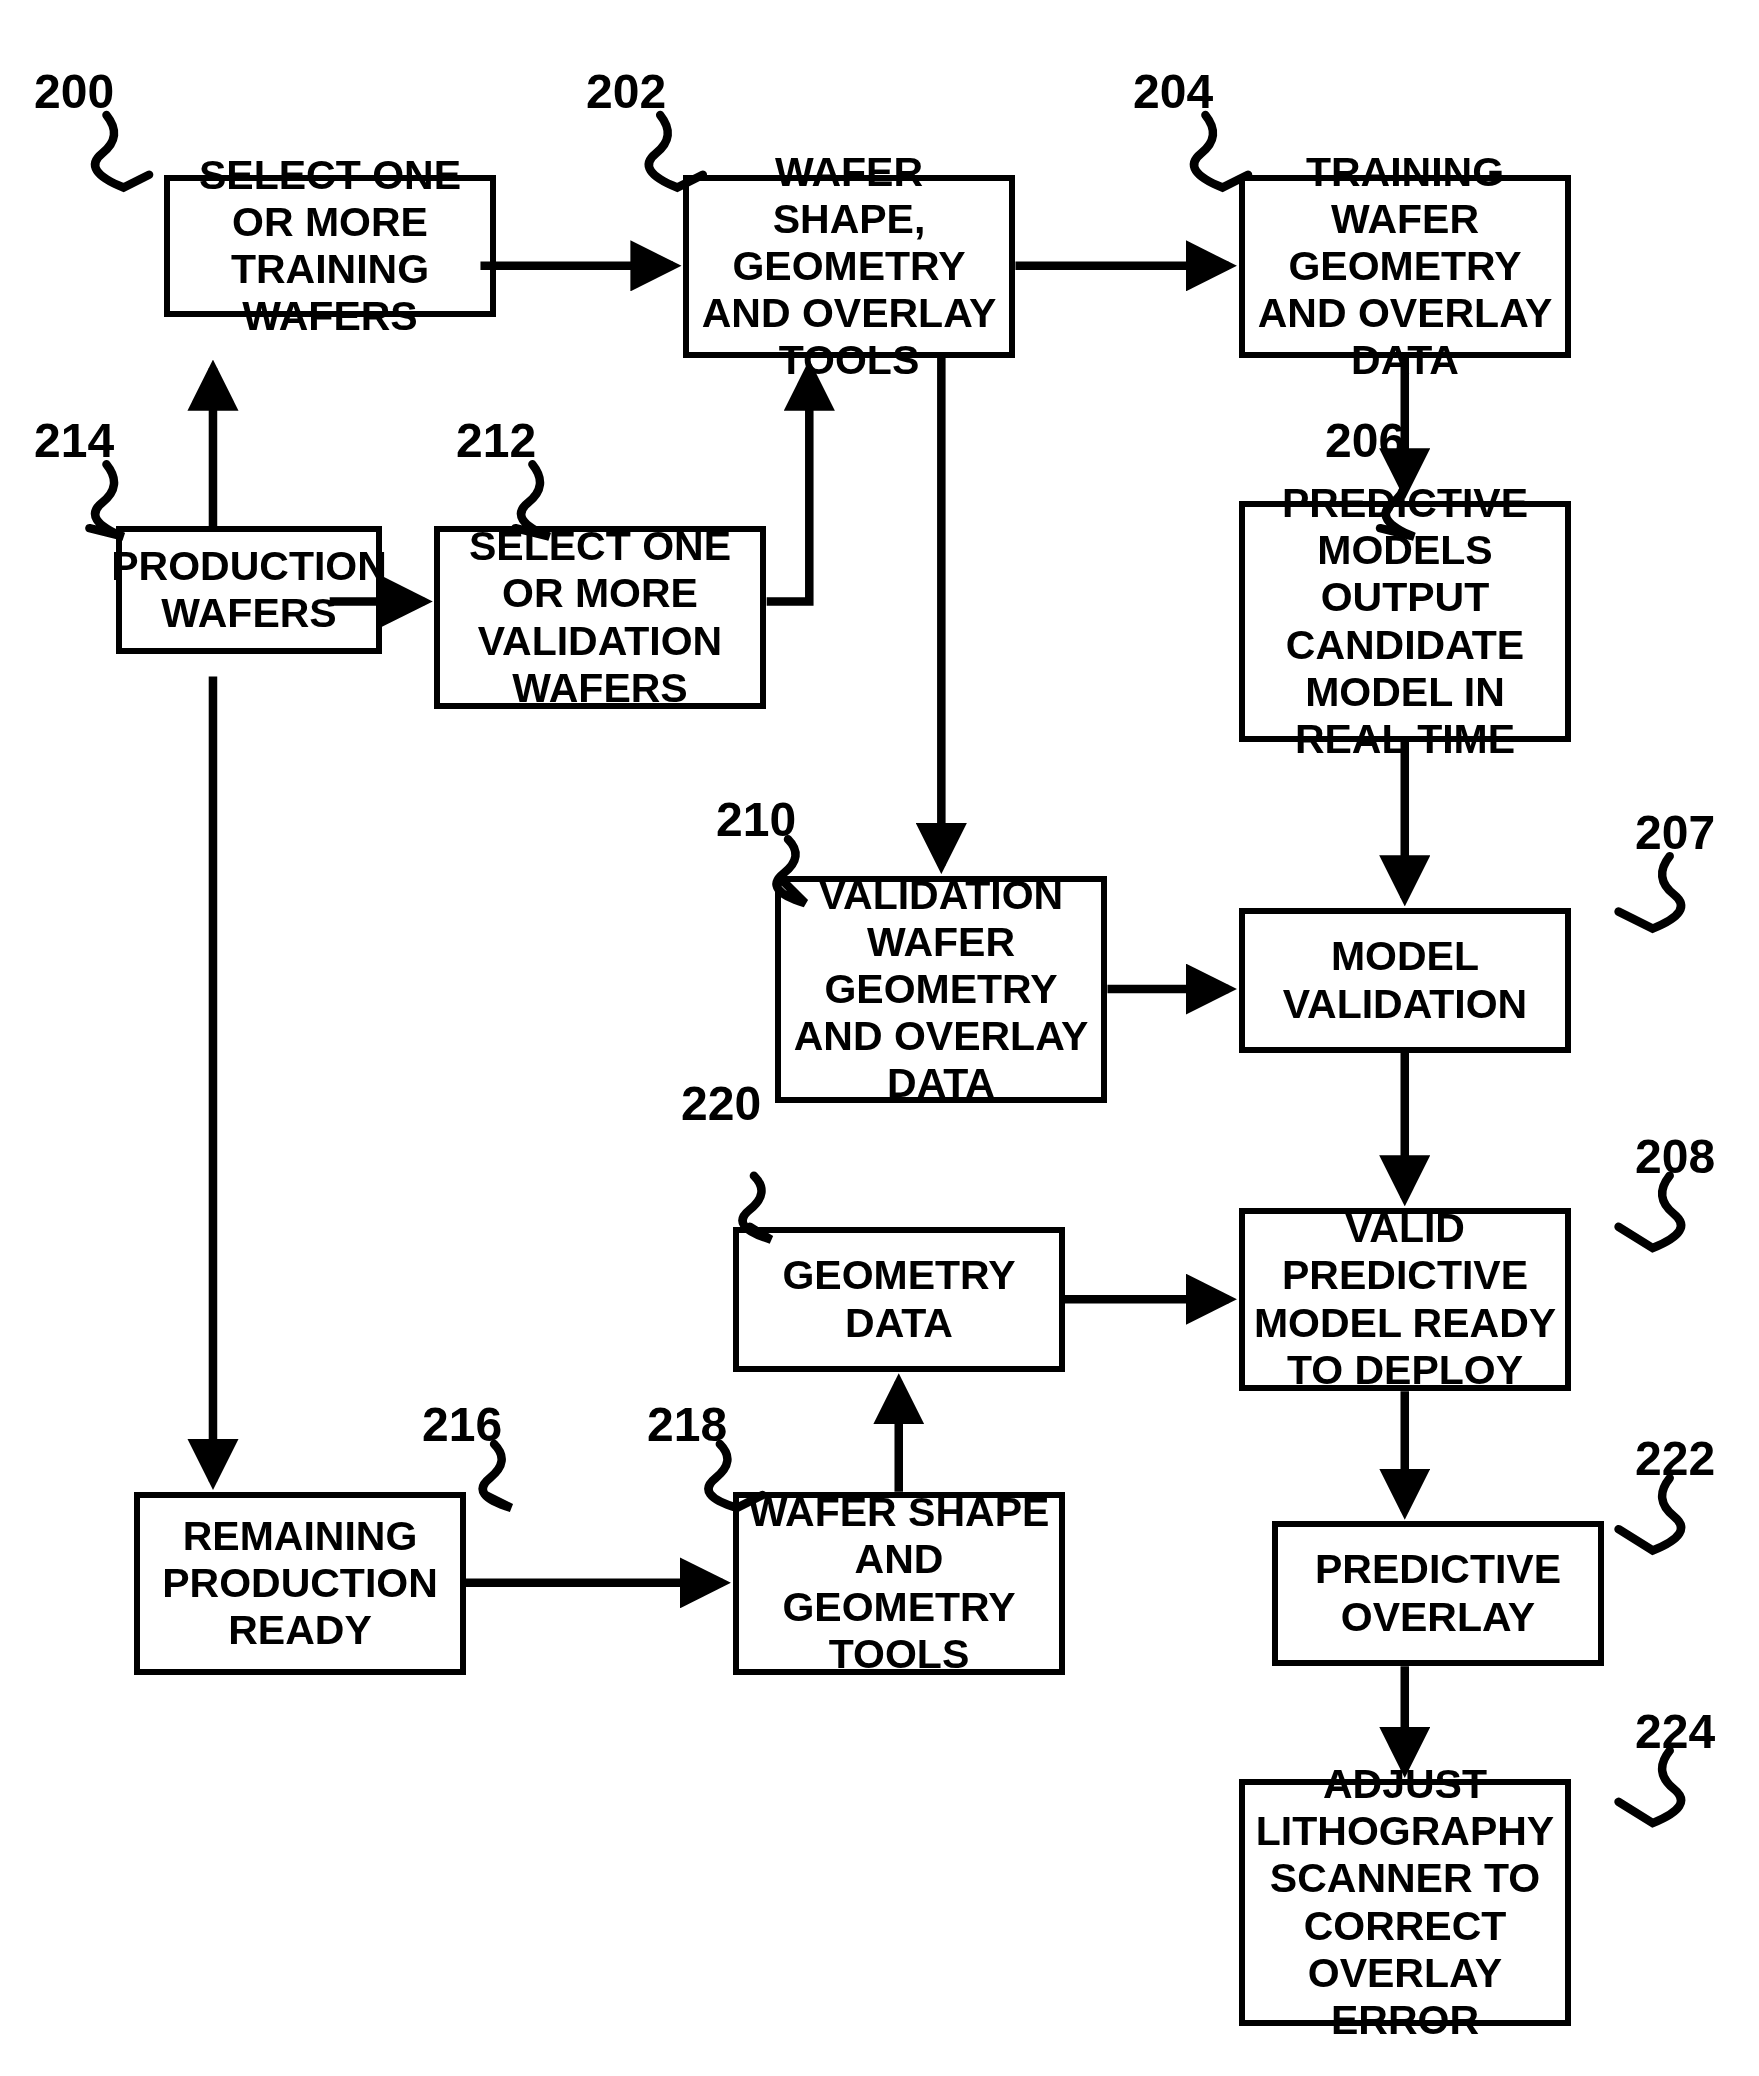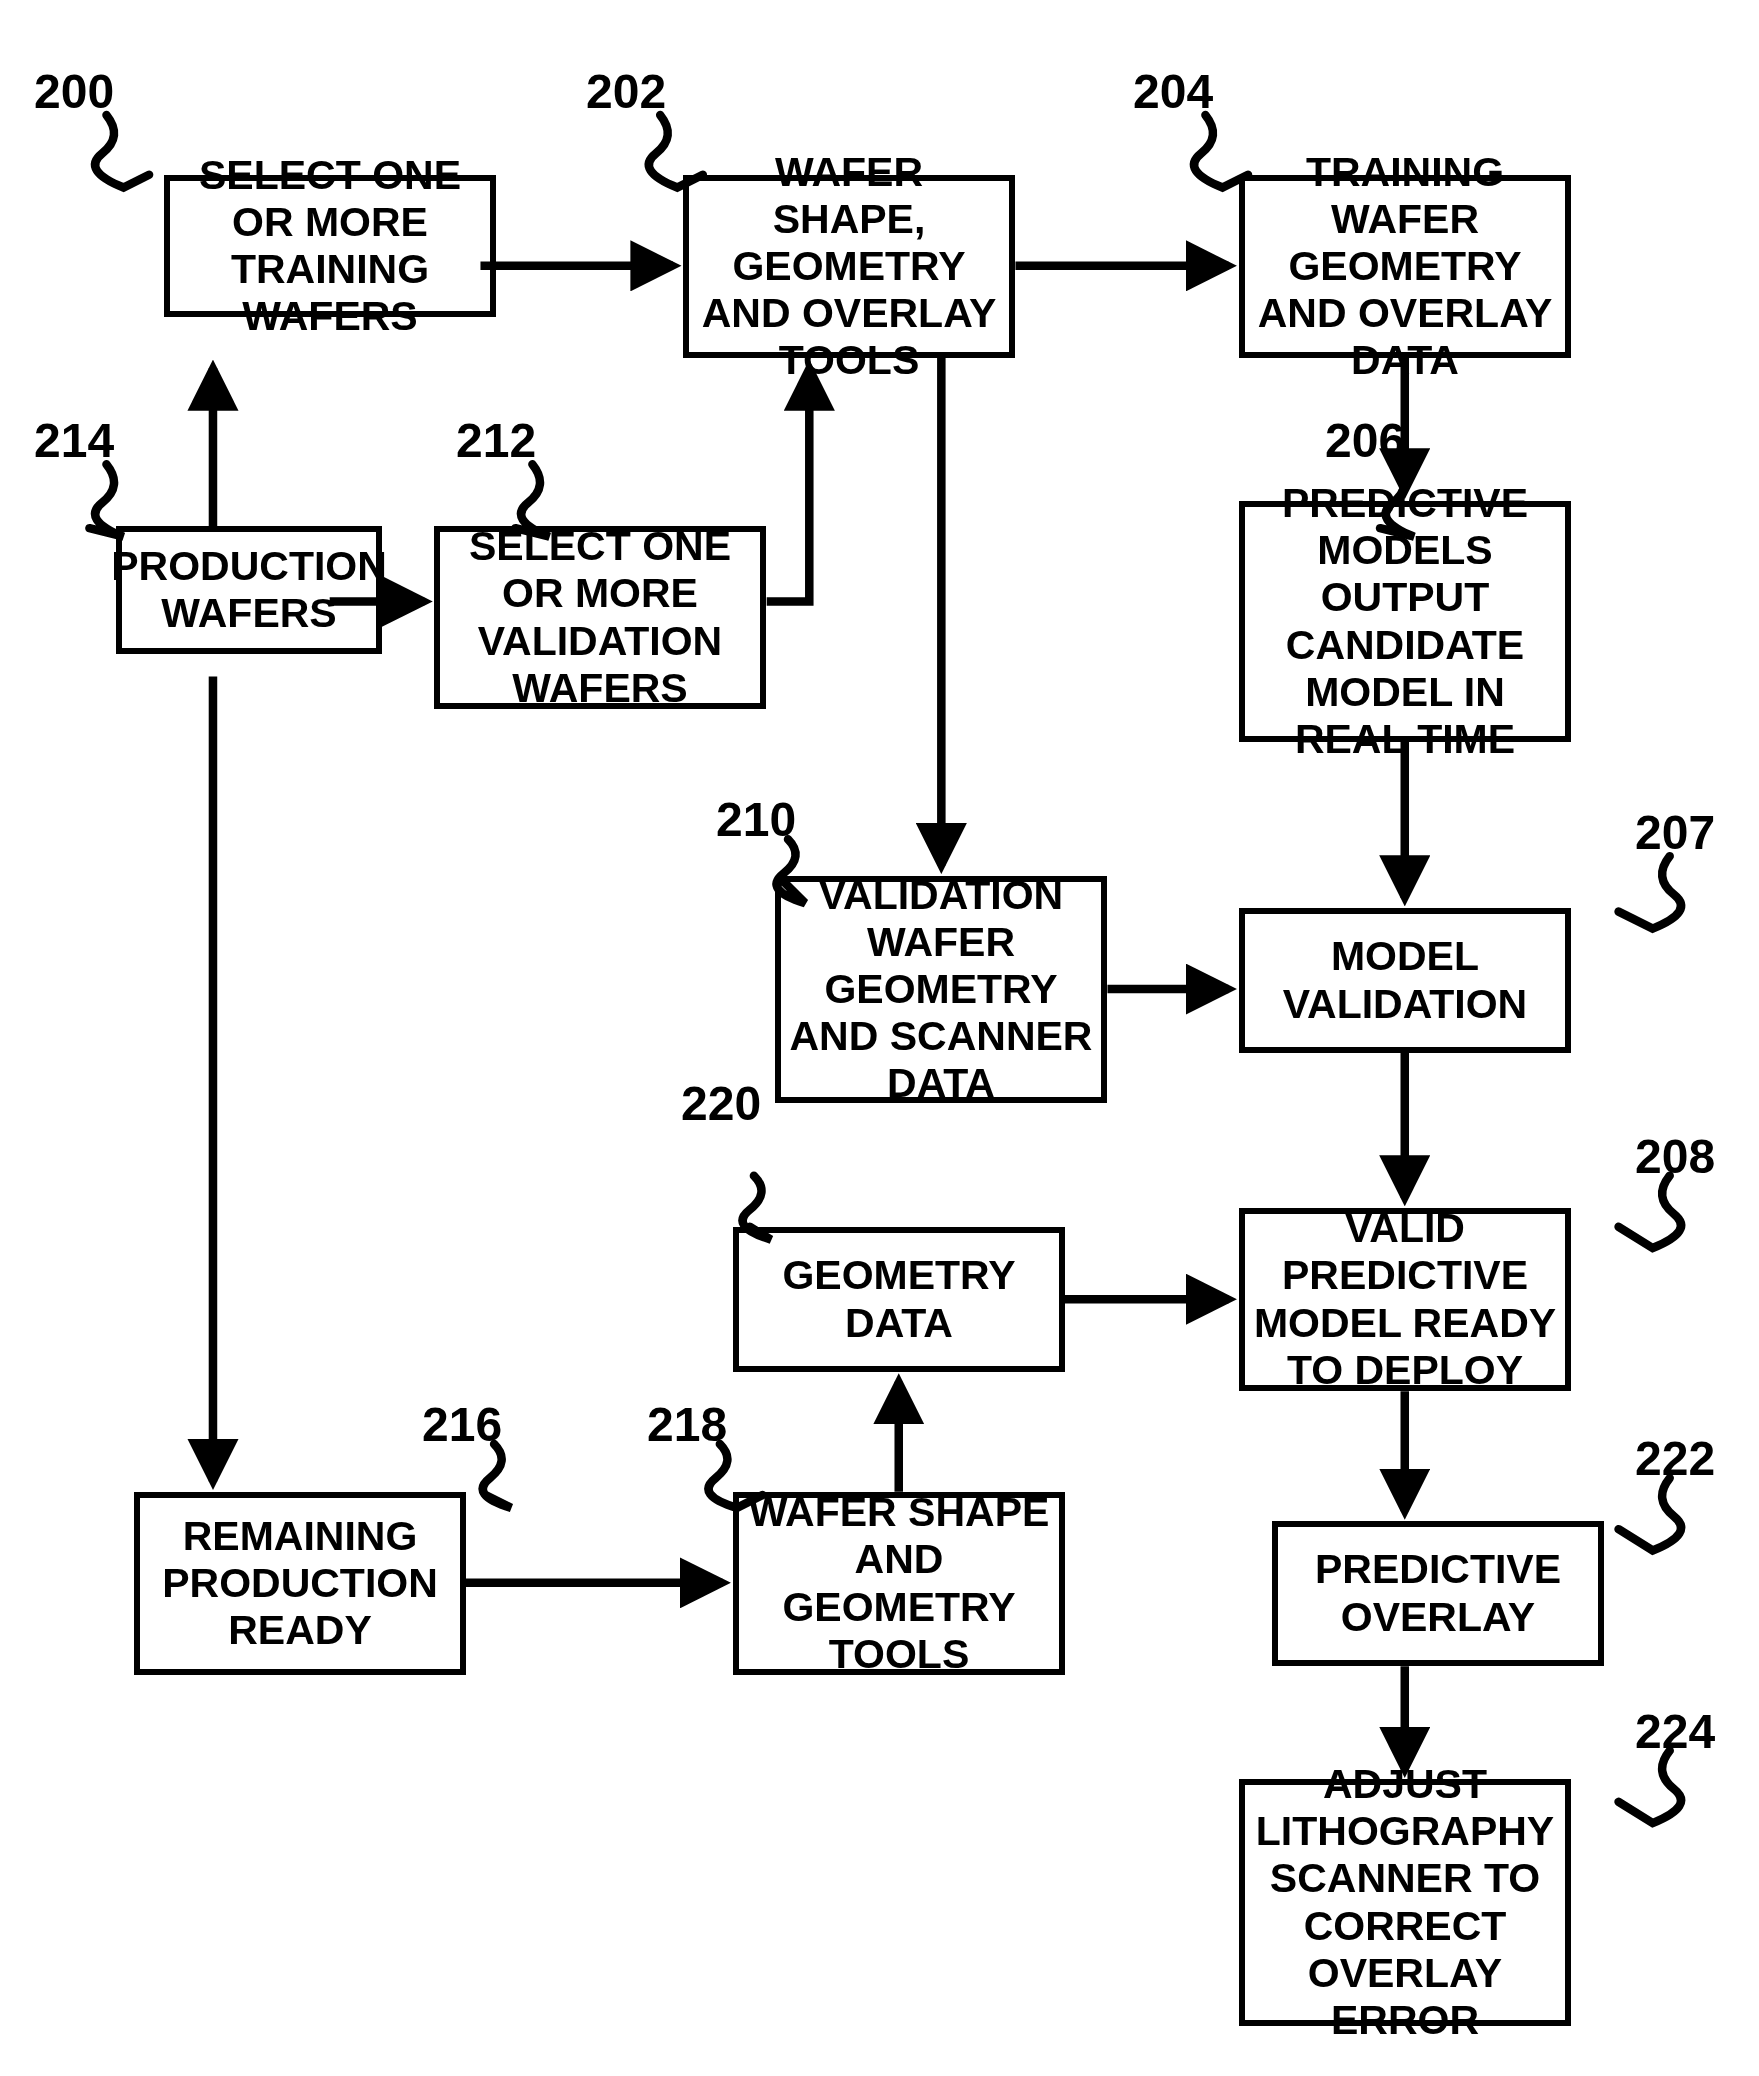--- a/index.html
+++ b/index.html
@@ -62,21 +62,21 @@
   <div class="box" style="left:683px; top:175px; width:332px; height:183px;">WAFER SHAPE, GEOMETRY AND OVERLAY TOOLS</div>
 
   <div class="box" style="left:1239px; top:175px; width:332px; height:183px;">TRAINING WAFER GEOMETRY AND OVERLAY DATA</div>
 
   <div class="box" style="left:72px; top:526px; width:266px; height:128px;margin-left:44px;">PRODUCTION WAFERS</div>
 
   <div class="box" style="left:434px; top:526px; width:332px; height:183px;">SELECT ONE OR MORE VALIDATION WAFERS</div>
 
   <div class="box" style="left:1239px; top:501px; width:332px; height:241px;">PREDICTIVE MODELS OUTPUT CANDIDATE MODEL IN REAL TIME</div>
 
-  <div class="box" style="left:775px; top:876px; width:332px; height:227px;">VALIDATION WAFER GEOMETRY AND SCANNER DATA</div>
+  <div class="box" style="left:775px; top:876px; width:332px; height:227px;">VALIDATION WAFER GEOMETRY AND OVERLAY DATA</div>
 
   <div class="box" style="left:1239px; top:908px; width:332px; height:145px;">MODEL VALIDATION</div>
 
   <div class="box" style="left:733px; top:1227px; width:332px; height:145px;">GEOMETRY DATA</div>
 
   <div class="box" style="left:1239px; top:1208px; width:332px; height:183px;">VALID PREDICTIVE MODEL READY TO DEPLOY</div>
 
   <div class="box" style="left:134px; top:1492px; width:332px; height:183px;">REMAINING PRODUCTION READY</div>
 
   <div class="box" style="left:733px; top:1492px; width:332px; height:183px;">WAFER SHAPE AND GEOMETRY TOOLS</div>

